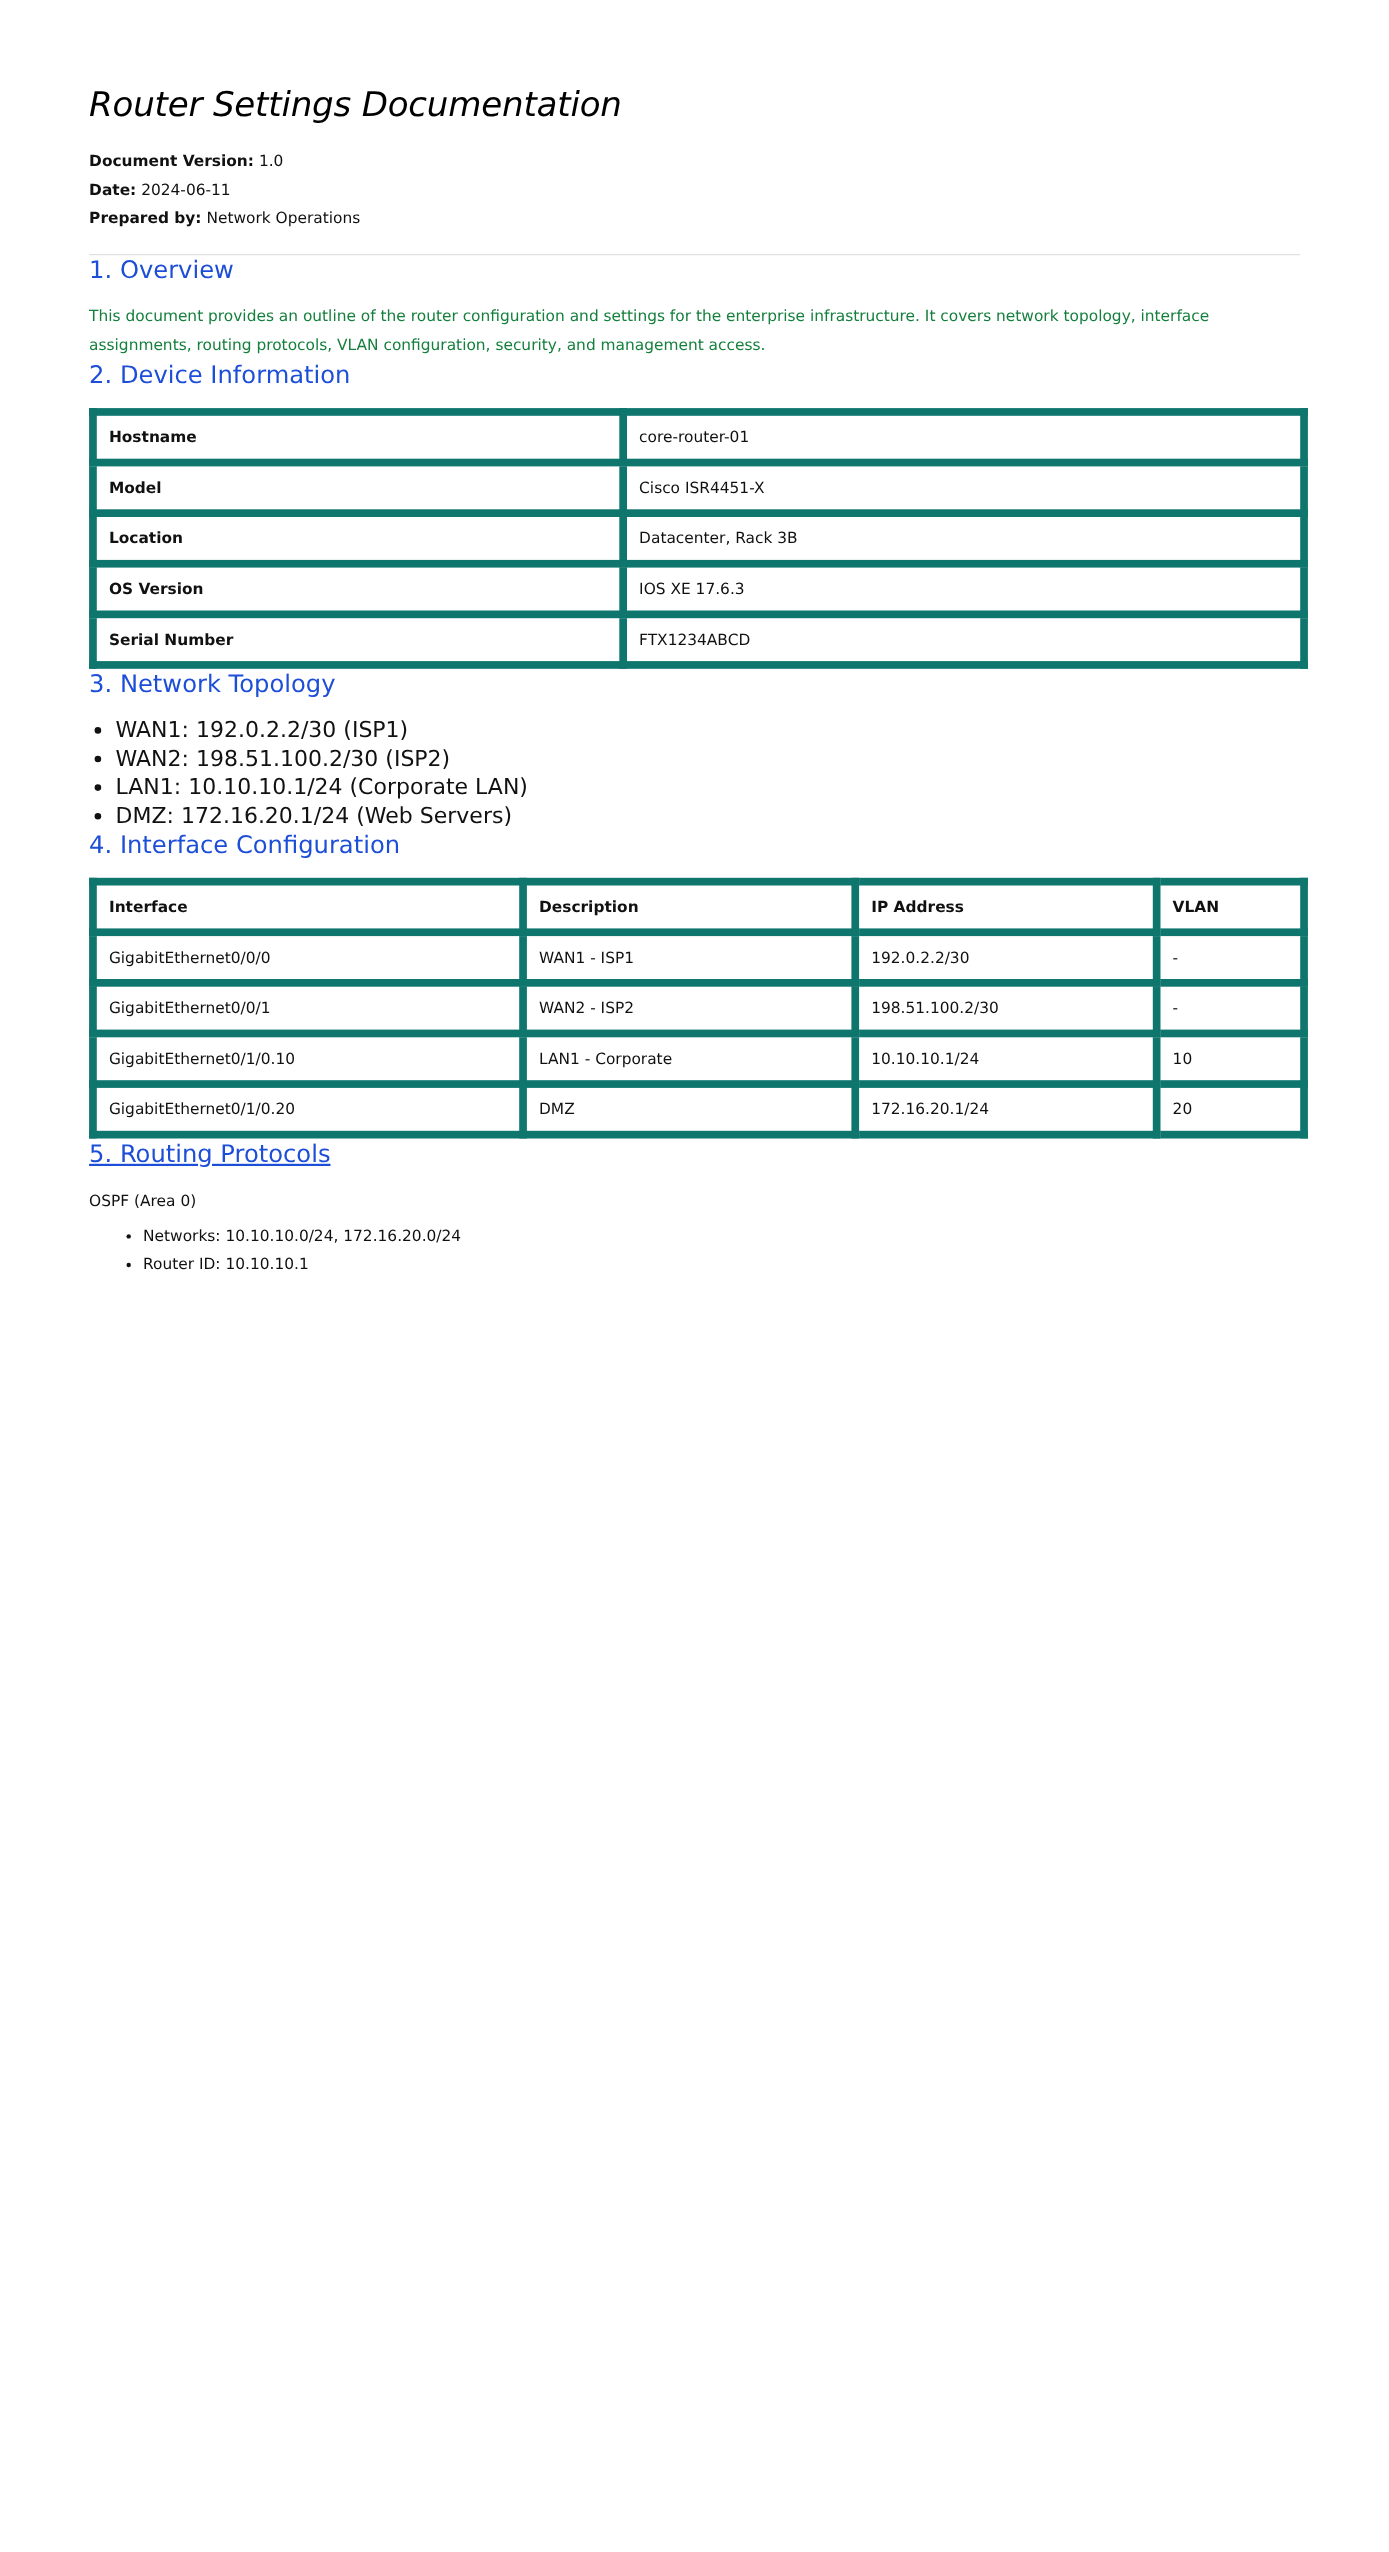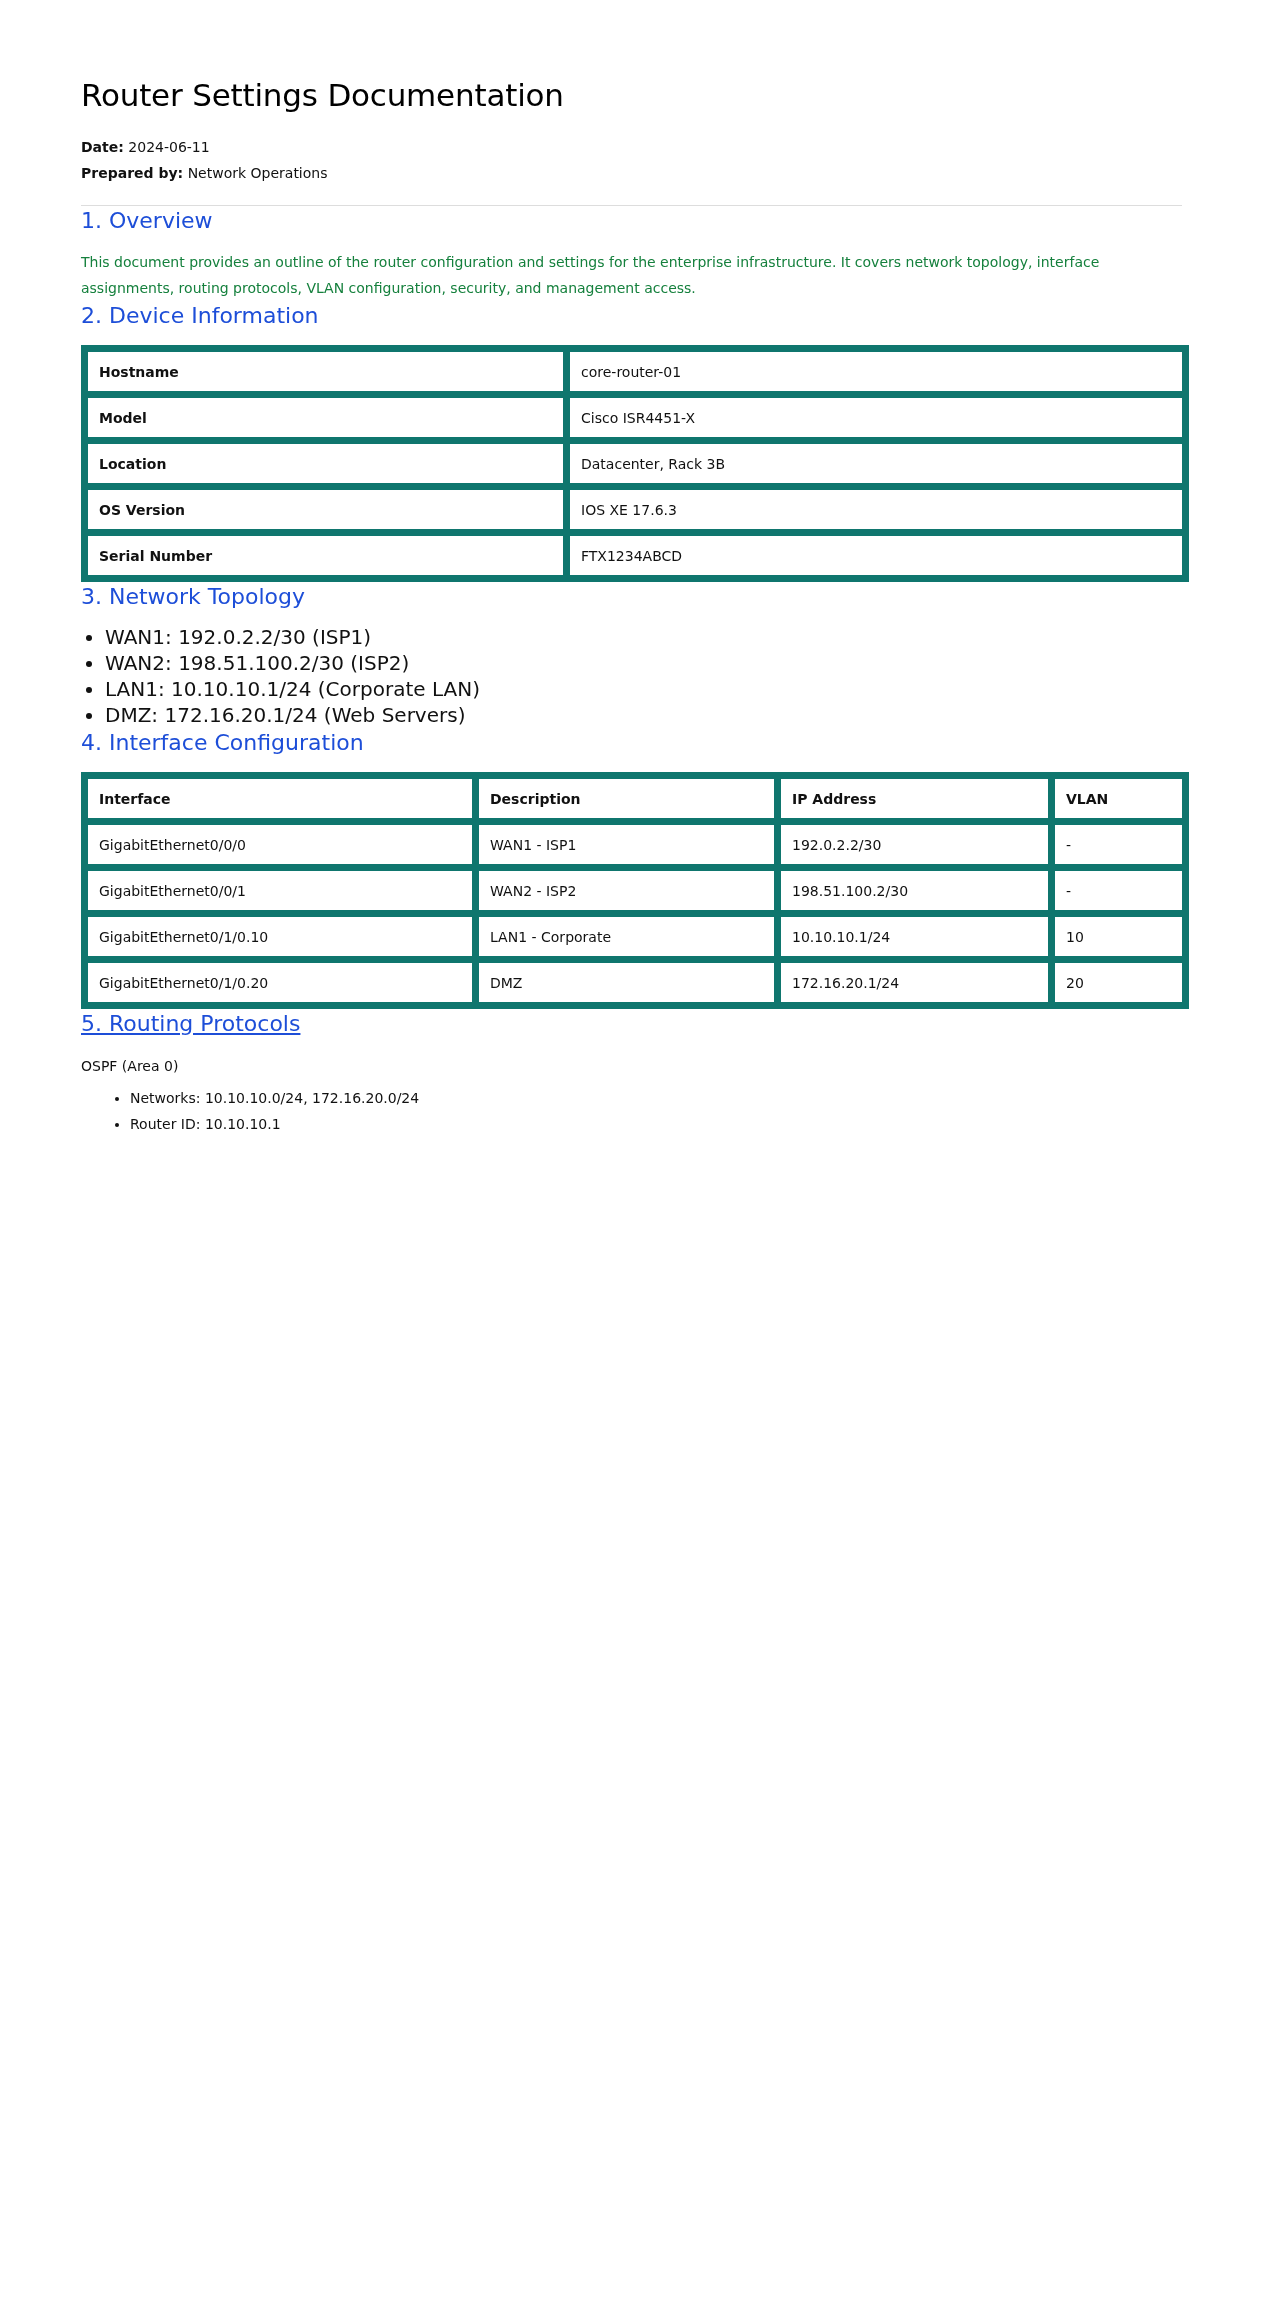--- a/index.html
+++ b/index.html
@@ -20,20 +20,21 @@
       width: 1101px;
       padding-top: 74px;
     }
     h1.title {
       font-size: 31px;
       font-weight: 500;
       margin: 0 0 18px 0;
       line-height: 42px;
       letter-spacing: -0.2px;
       color: #000;
+      font-style: italic;
     }
     .meta-line {
       font-size: 14px;
       line-height: 26px;
       margin: 0;
     }
     .meta-line b {
       font-weight: 700;
     }
     hr.divider {
@@ -106,20 +107,21 @@
     }
   </style>
 </head>
 <body>
 
 <div class="page">
 
   <h1 class="title">Router Settings Documentation</h1>
 
   <div>
+    <p class="meta-line"><b>Document Version:</b> <span>1.0</span></p>
     <p class="meta-line"><b>Date:</b> <span>2024-06-11</span></p>
     <p class="meta-line"><b>Prepared by:</b> <span>Network Operations</span></p>
   </div>
 
   <hr class="divider">
 
   <section>
     <h2 class="section sec-overview">1. Overview</h2>
     <p class="body-text">This document provides an outline of the router configuration and settings for the enterprise infrastructure. It covers network topology, interface assignments, routing protocols, VLAN configuration, security, and management access.</p>
   </section>

